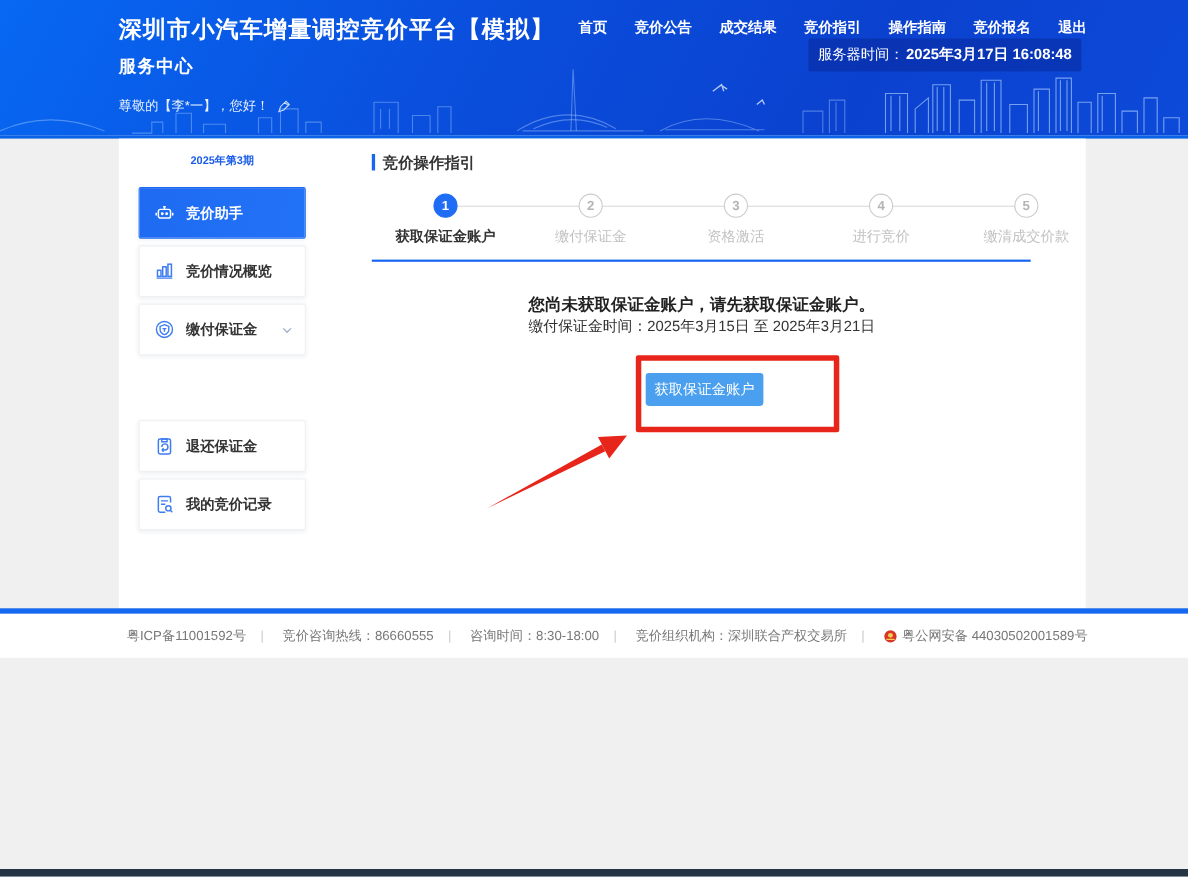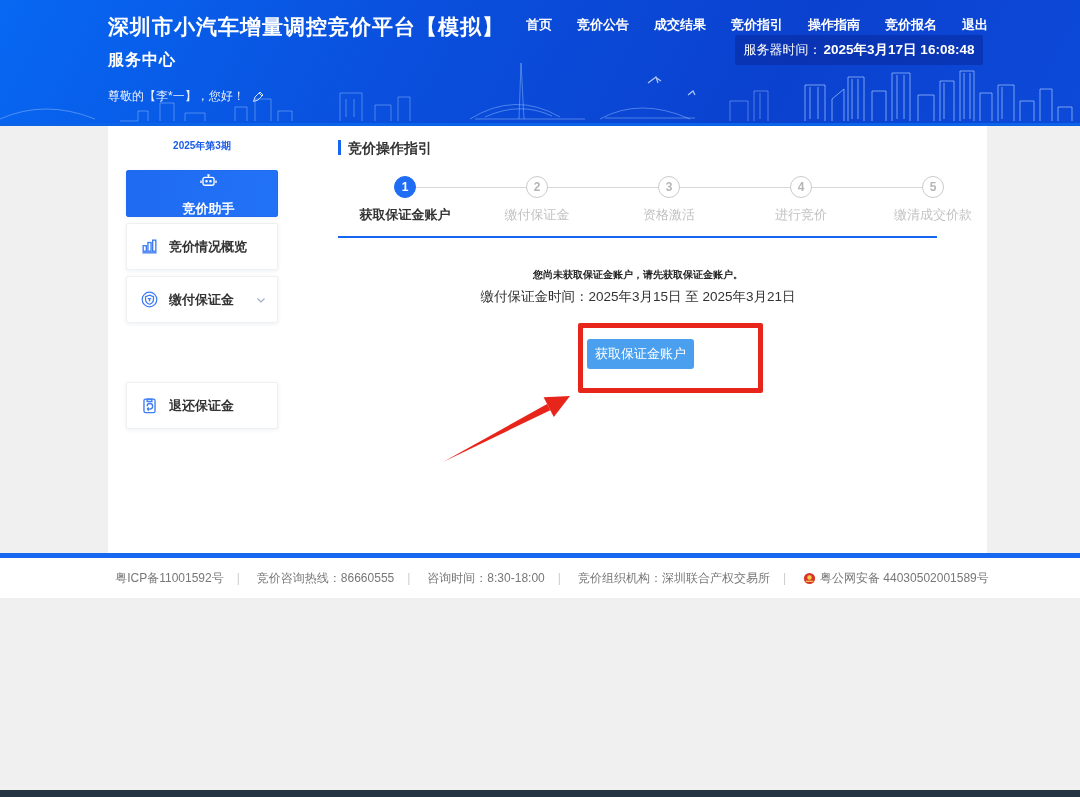--- a/index.html
+++ b/index.html
@@ -26,42 +26,42 @@
   
   .card { position:absolute; left:108px; top:126px; width:879px; height:427px; background:#fff; }
 
   
   .side-period { position:absolute; left:126px; top:139px; width:152px; text-align:center;
     color:#1a5ce8; font-size:10px; font-weight:bold; }
   .side-item { position:absolute; left:126px; width:152px; height:47px; background:#fff;
     border:1px solid #eef0f4; box-shadow:0 1px 4px rgba(20,40,90,.07); border-radius:2px;
     display:flex; align-items:center; padding-left:13px; gap:10px; cursor:pointer; }
   .side-item .lbl { font-size:13px; font-weight:bold; color:#333; white-space:nowrap; }
-  .side-item.active { background:linear-gradient(100deg,#1e6bf2,#2272f7); border-color:#1e6bf2;flex-direction:column; }
+  .side-item.active { background:linear-gradient(100deg,#1e6bf2,#2272f7); border-color:#1e6bf2; }
   .side-item.active .lbl { color:#fff; }
   .side-item .chev { margin-left:auto; margin-right:10px; display:flex; }
   .ic { display:inline-flex; }
 
   
   .sec-head { position:absolute; left:338px; top:140px; display:flex; align-items:flex-start; gap:7px; }
   .sec-bar { width:3px; height:15px; background:#1766f2; }
   .sec-title { font-size:14px; font-weight:bold; color:#333; }
 
   .steps-line { position:absolute; left:405px; top:187px; width:528px; height:1px; background:#d9d9d9; }
   .steps { position:absolute; left:339px; top:176px; width:660px; display:flex; }
   .step { width:132px; display:flex; flex-direction:column; align-items:center; }
   .step .dot { width:22px; height:22px; border-radius:50%; background:#fff; border:1px solid #cbcbcb;
     color:#b5b5b5; font-size:12px; font-weight:bold; display:flex; align-items:center; justify-content:center; z-index:2; }
   .step .slabel { margin-top:8px; font-size:13px; color:#c2c2c2; white-space:nowrap; }
   .step.active .dot { background:#1f6cf5; border-color:#1f6cf5; color:#fff; }
   .step.active .slabel { color:#333; font-weight:bold; }
   .steps-underline { position:absolute; left:338px; top:236px; width:599px; height:2px; background:#1766f2; }
 
   .notice { position:absolute; left:338px; top:268px; width:600px; text-align:center;
-    font-size:10px; font-weight:bold; color:#222; }
+    font-size:15px; font-weight:bold; color:#222; }
   .dep-time { position:absolute; left:338px; top:288px; width:600px; text-align:center;
     font-size:13.5px; color:#333; }
   .get-btn { position:absolute; left:587px; top:339px; width:107px; height:30px;
     background:#4aa0ee; border:none; border-radius:3px; color:#fff; font-size:13px;
     cursor:pointer; font-family:inherit; }
 
   
   .anno-rect { position:absolute; left:578px; top:323px; width:185px; height:70px;
     border:5px solid #e8251a; border-radius:2px; pointer-events:none; }
   .anno-arrow { position:absolute; left:415px; top:385px; pointer-events:none; }
@@ -185,20 +185,31 @@
     <span class="ic">
       <svg width="19" height="19" viewBox="0 0 24 24" fill="none" stroke="#3e7cf2" stroke-width="1.7">
         <rect x="5" y="4" width="14" height="17" rx="2"></rect>
           <path d="M9 4h6v3H9z"></path>
           <path d="M9 13c0-2 1.5-3.5 3.5-3.5S16 11 16 13s-1.5 3.5-3.5 3.5H9 M9 16.5l2-2 M9 16.5l2 2"></path>
       </svg>
     </span>
     <span class="lbl">退还保证金</span>
   </div>
 
+  <div class="side-item" style="top:435px">
+    <span class="ic">
+      <svg width="19" height="19" viewBox="0 0 24 24" fill="none" stroke="#3e7cf2" stroke-width="1.7">
+        <path d="M19 10V5a2 2 0 0 0-2-2H7a2 2 0 0 0-2 2v14a2 2 0 0 0 2 2h6"></path>
+          <path d="M8 8h8 M8 12h5"></path>
+        <circle cx="16.5" cy="16.5" r="3"></circle>
+          <path d="M18.8 18.8L21 21"></path>
+      </svg>
+    </span>
+    <span class="lbl">我的竞价记录</span>
+  </div>
 
 
   <div class="sec-head">
     <div class="sec-bar"></div>
     <div class="sec-title">竞价操作指引</div>
   </div>
 
   <div class="steps-line"></div>
   <div class="steps">
     <div class="step active">

